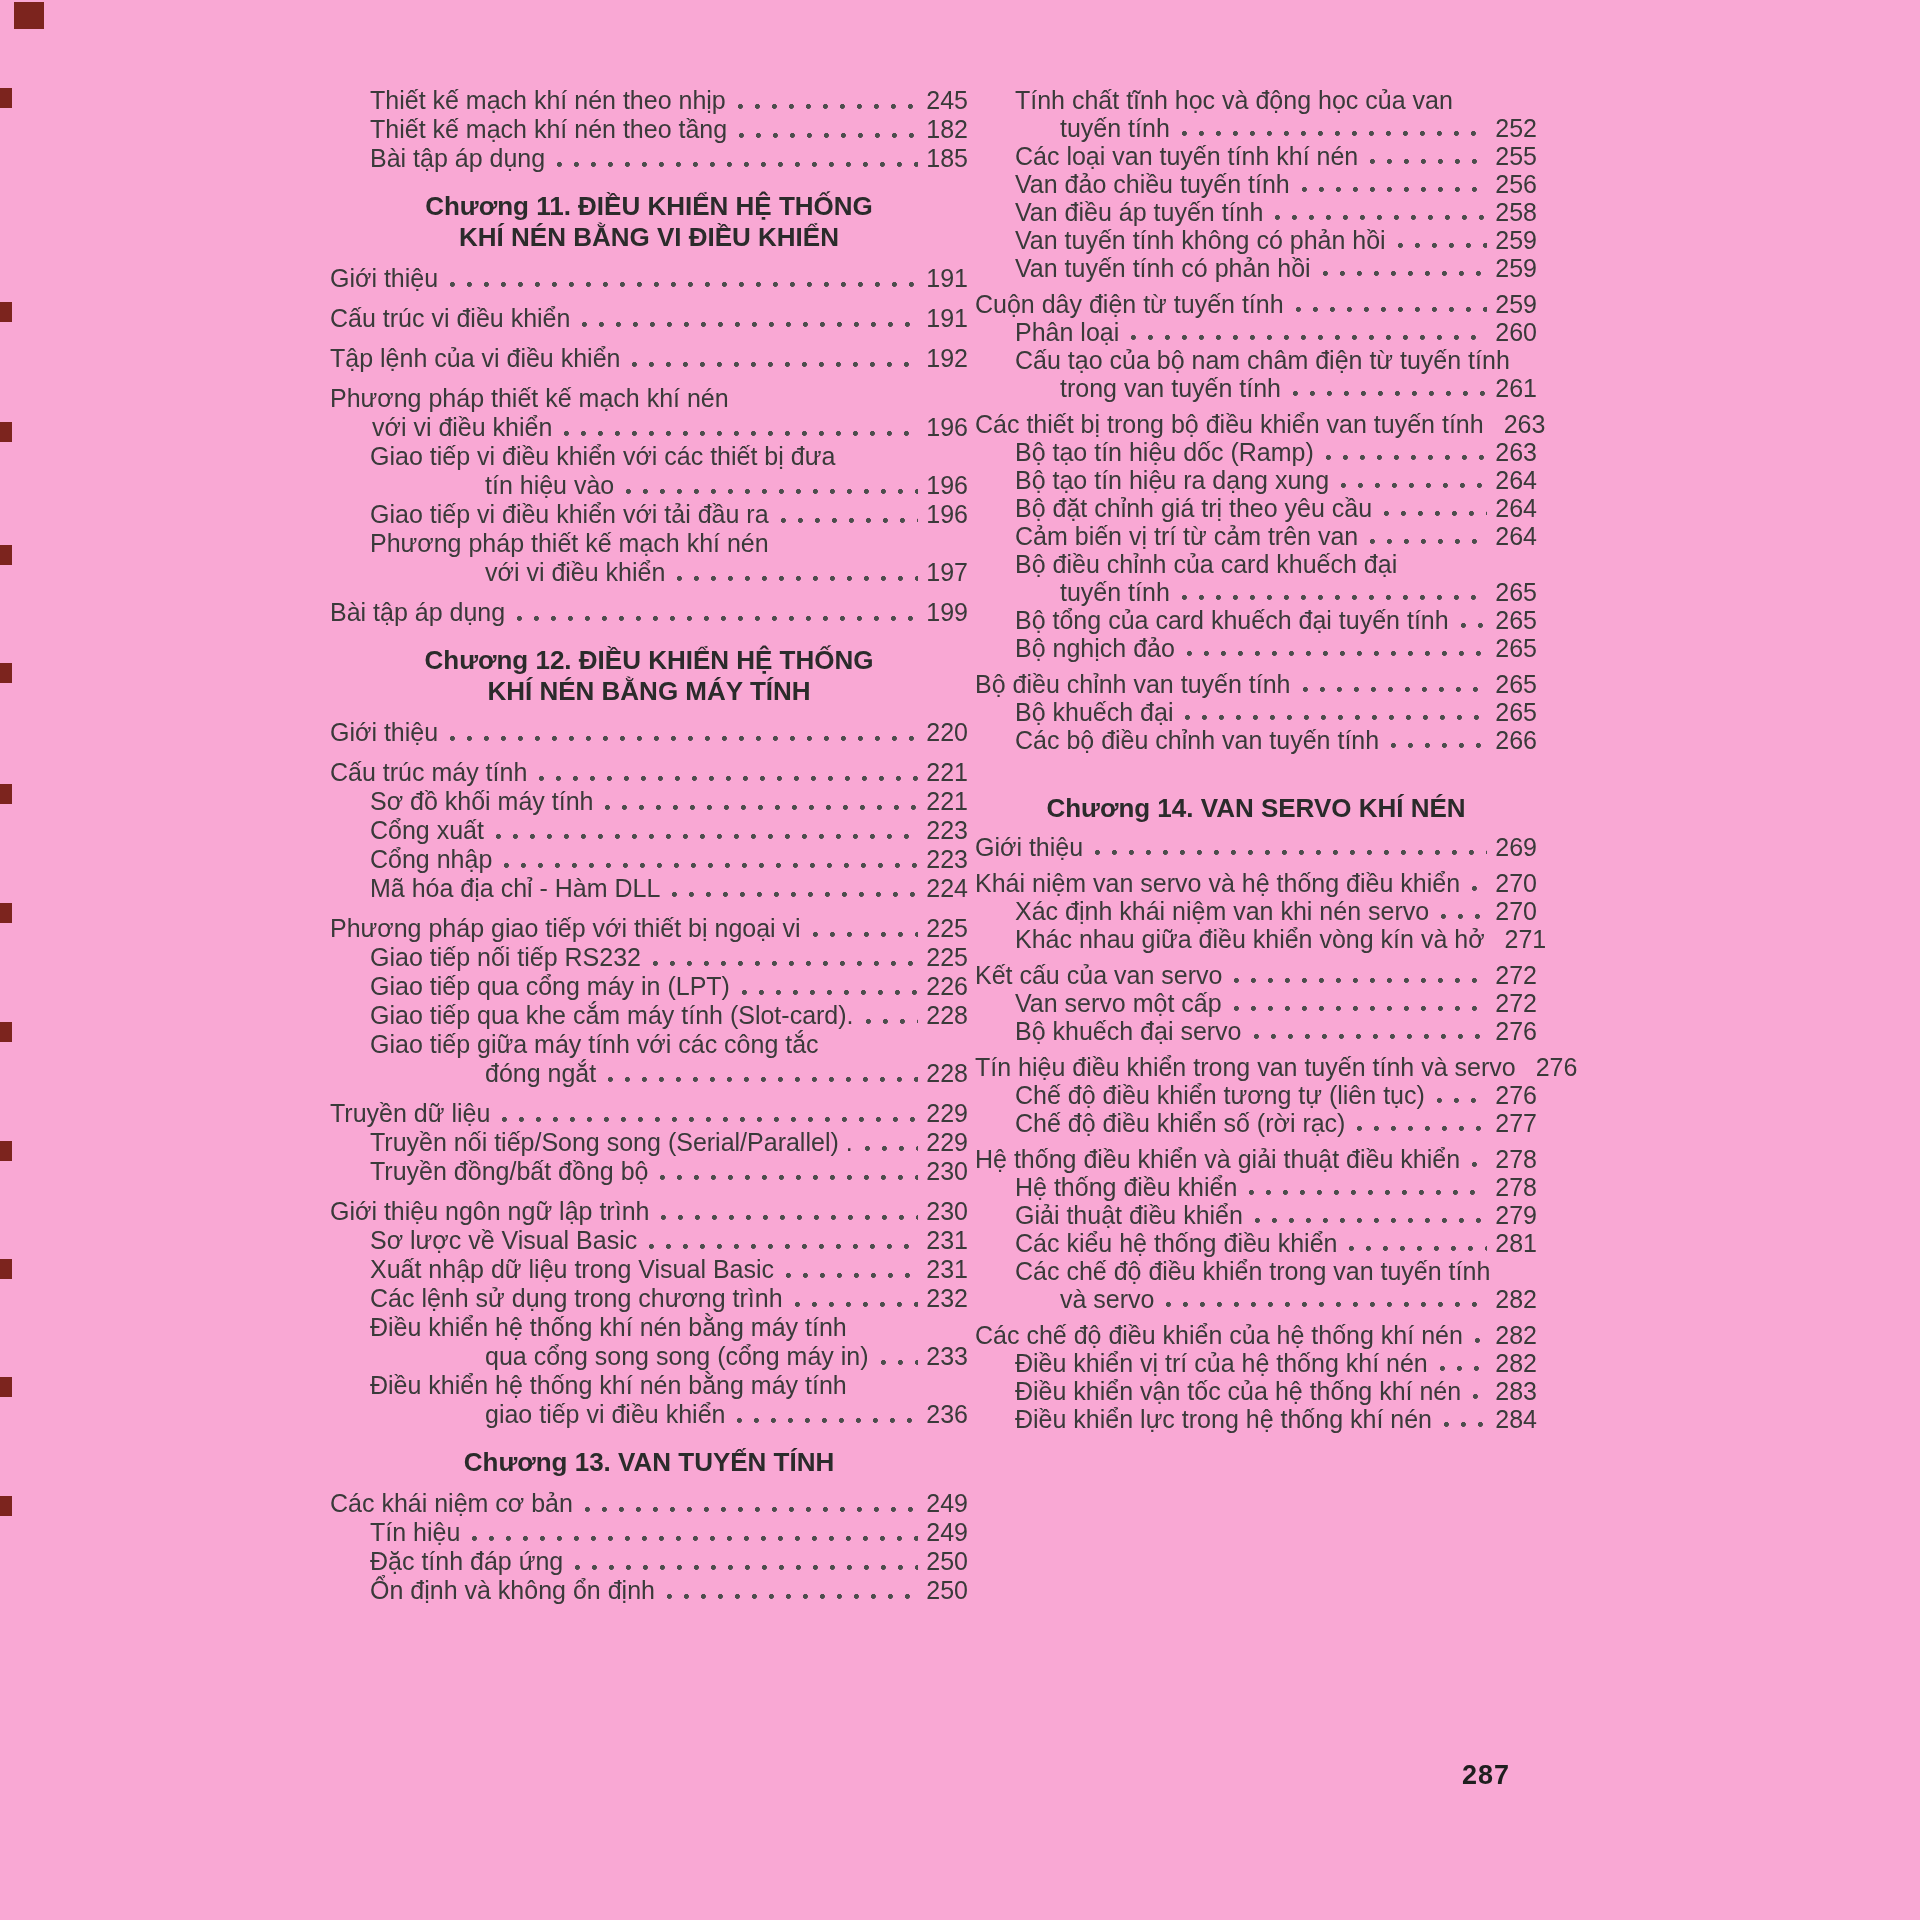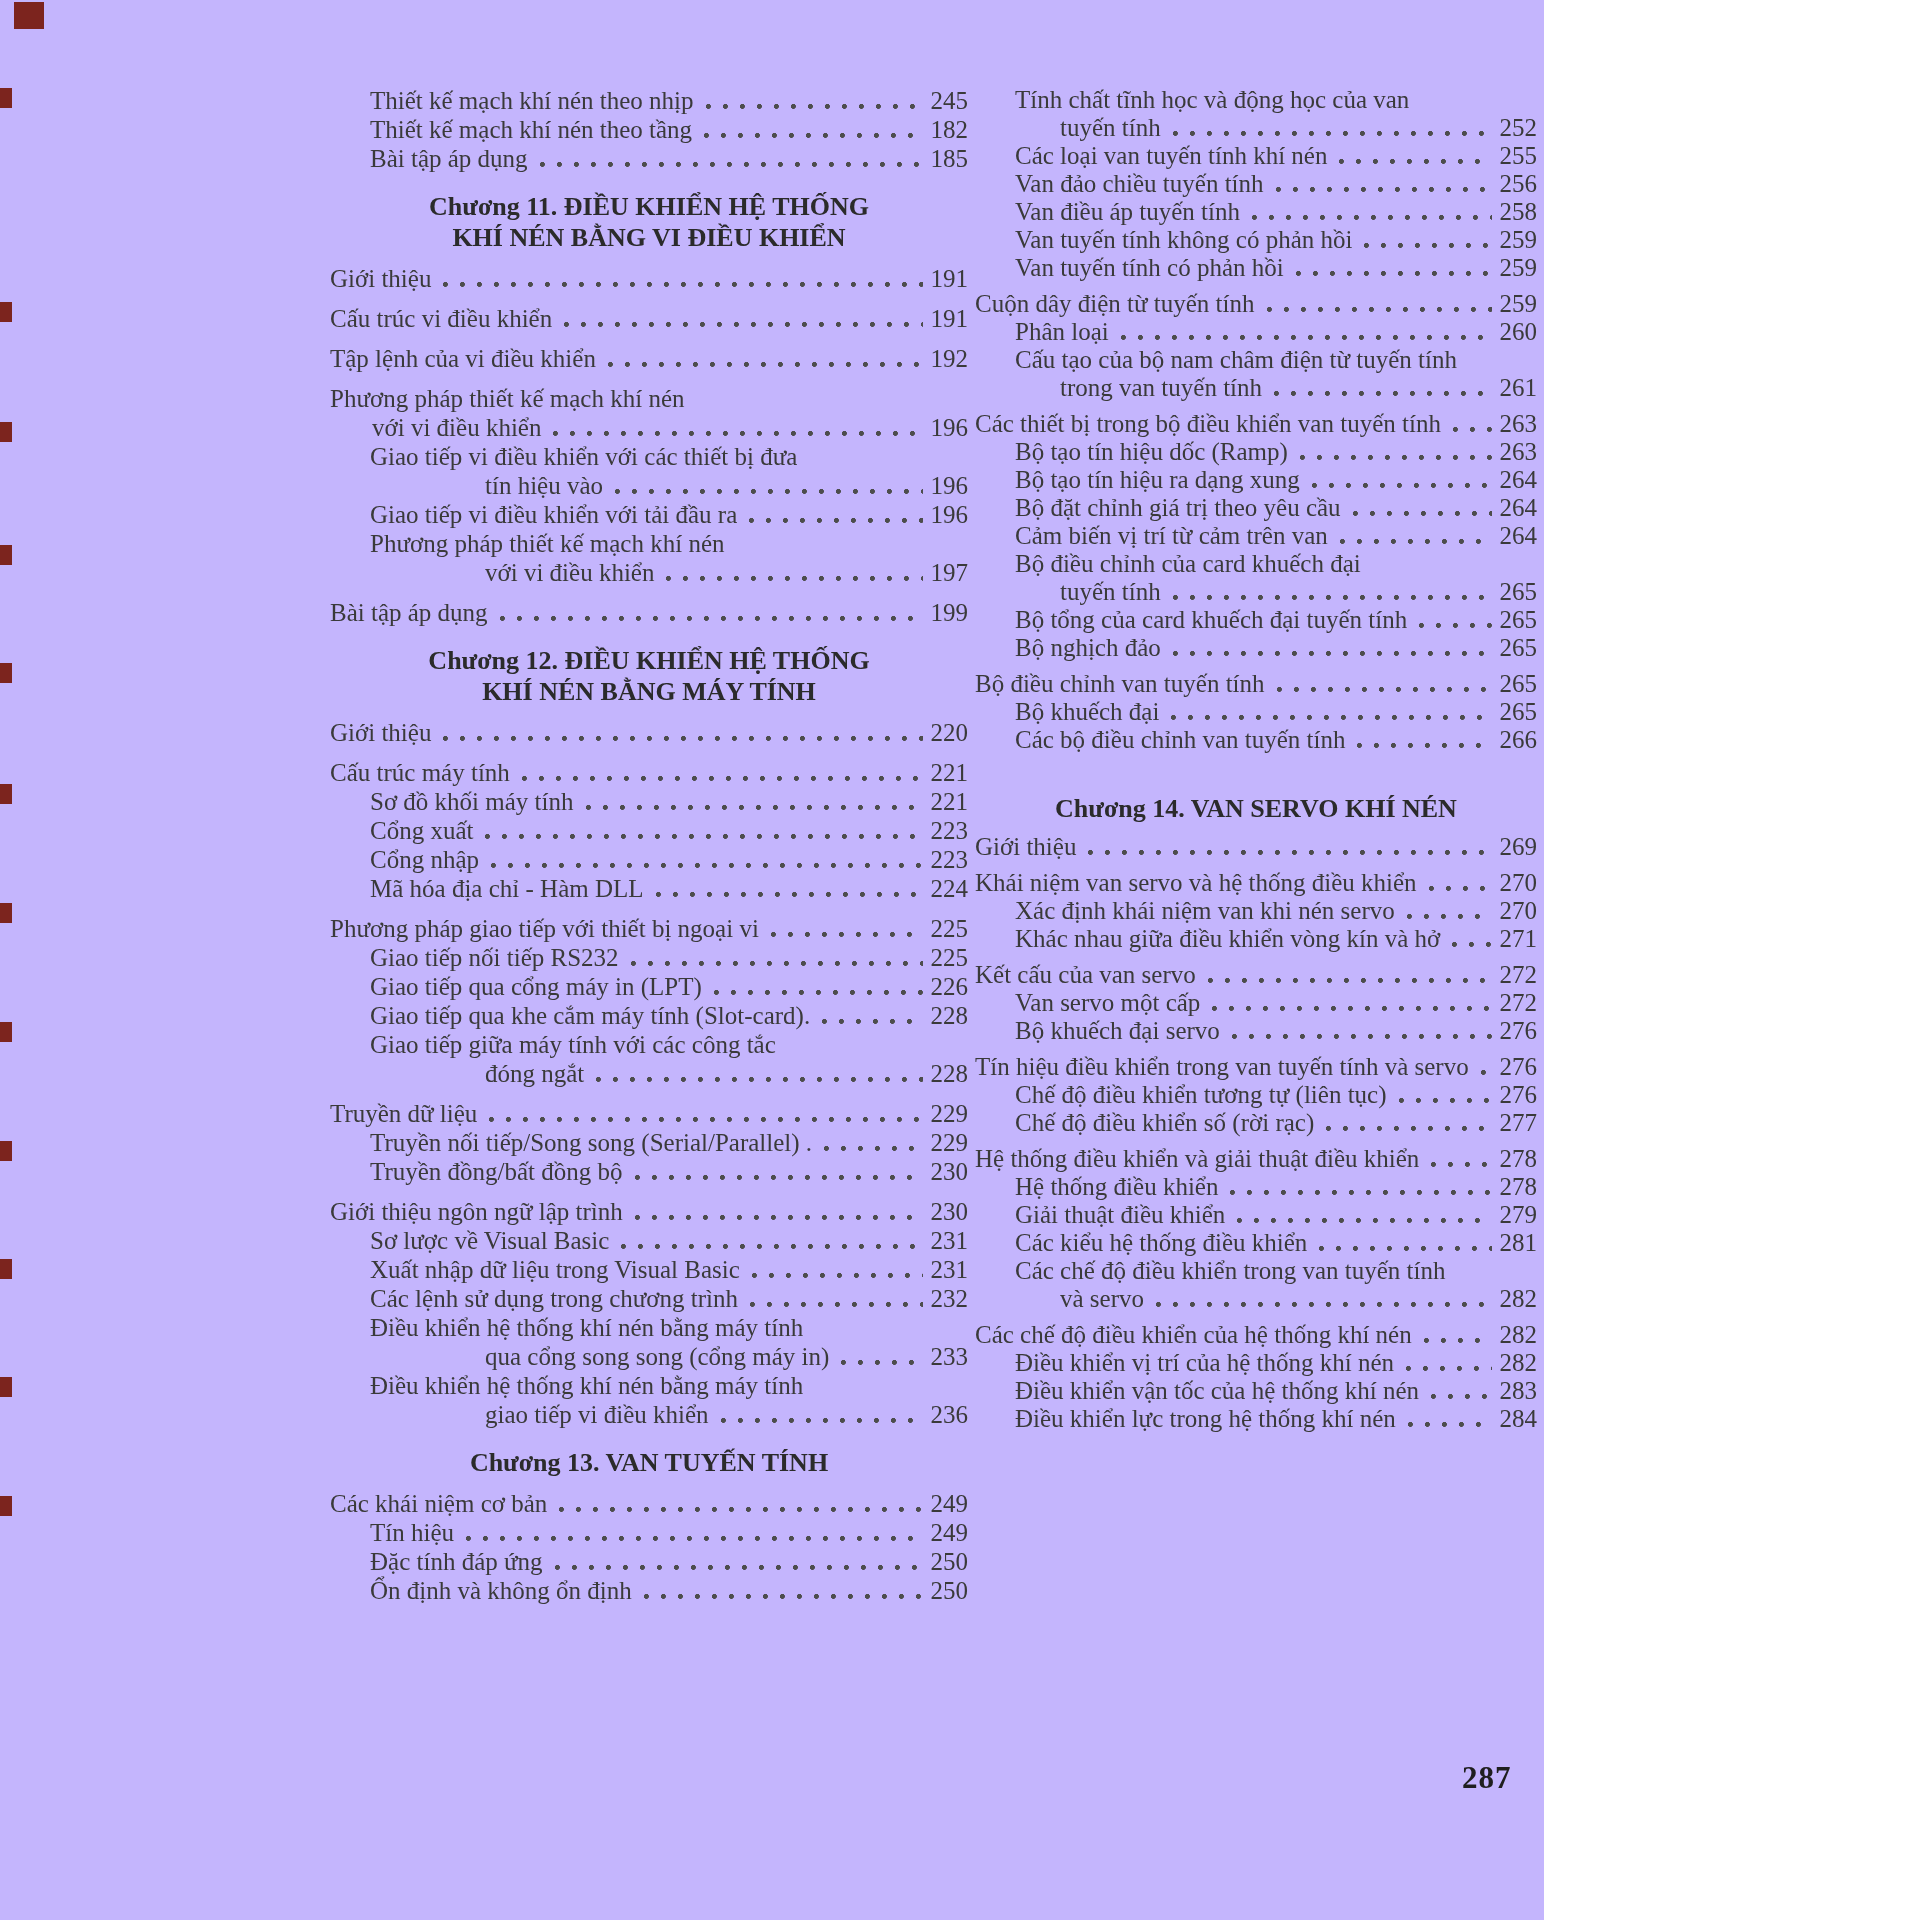--- a/index.html
+++ b/index.html
@@ -1,18 +1,18 @@
 <!DOCTYPE html>
 <html><head>
 <meta charset="utf-8">
 <style>
   html,body{margin:0;padding:0;background:#ffffff;}
   .page{
-    position:relative;width:1544px;height:1920px;background:#c4b5fd;overflow:hidden;
-    font-family:Liberation Serif, serif;color:#3a3a3a;
+    position:relative;width:1920px;height:1920px;background:#f9a8d4;overflow:hidden;
+    font-family:Liberation Sans, sans-serif;color:#3a3a3a;
   }
   .toc-col{position:absolute;top:86px;}
   .col-left{left:330px;width:638px;font-size:25px;line-height:29px;}
   .col-right{left:975px;width:562px;font-size:25px;line-height:28px;}
 
   .toc-entry{margin:0;}
   .col-left  .toc-entry.indent0{margin-top:11px;}
   .col-right .toc-entry.indent0{margin-top:8px;}
   .toc-entry .line{display:block;}
   .toc-entry .line.last{display:flex;align-items:baseline;}
@@ -32,21 +32,21 @@
   .pg{white-space:nowrap;color:#3a3a3a;}
 
   .toc-heading{
     text-align:center;font-weight:bold;color:#2b2b2b;
     font-size:26px;line-height:31px;margin:18px 0 9px;
   }
   .col-right .toc-heading{margin-top:39px;}
 
   .footer-pg{
     position:absolute;left:1462px;top:1760px;
-    font-size:31px;font-weight:bold;color:#1f1f1f;letter-spacing:1px;
+    font-size:27px;font-weight:bold;color:#1f1f1f;letter-spacing:1px;
   }
   .scan-mark{position:absolute;background:#7c241e;}
   .scan-mark.corner{left:14px;top:2px;width:30px;height:27px;}
   .scan-mark.edge{left:0;width:12px;height:20px;}
 </style>
 </head>
 <body>
 
 <div class="page">
 

